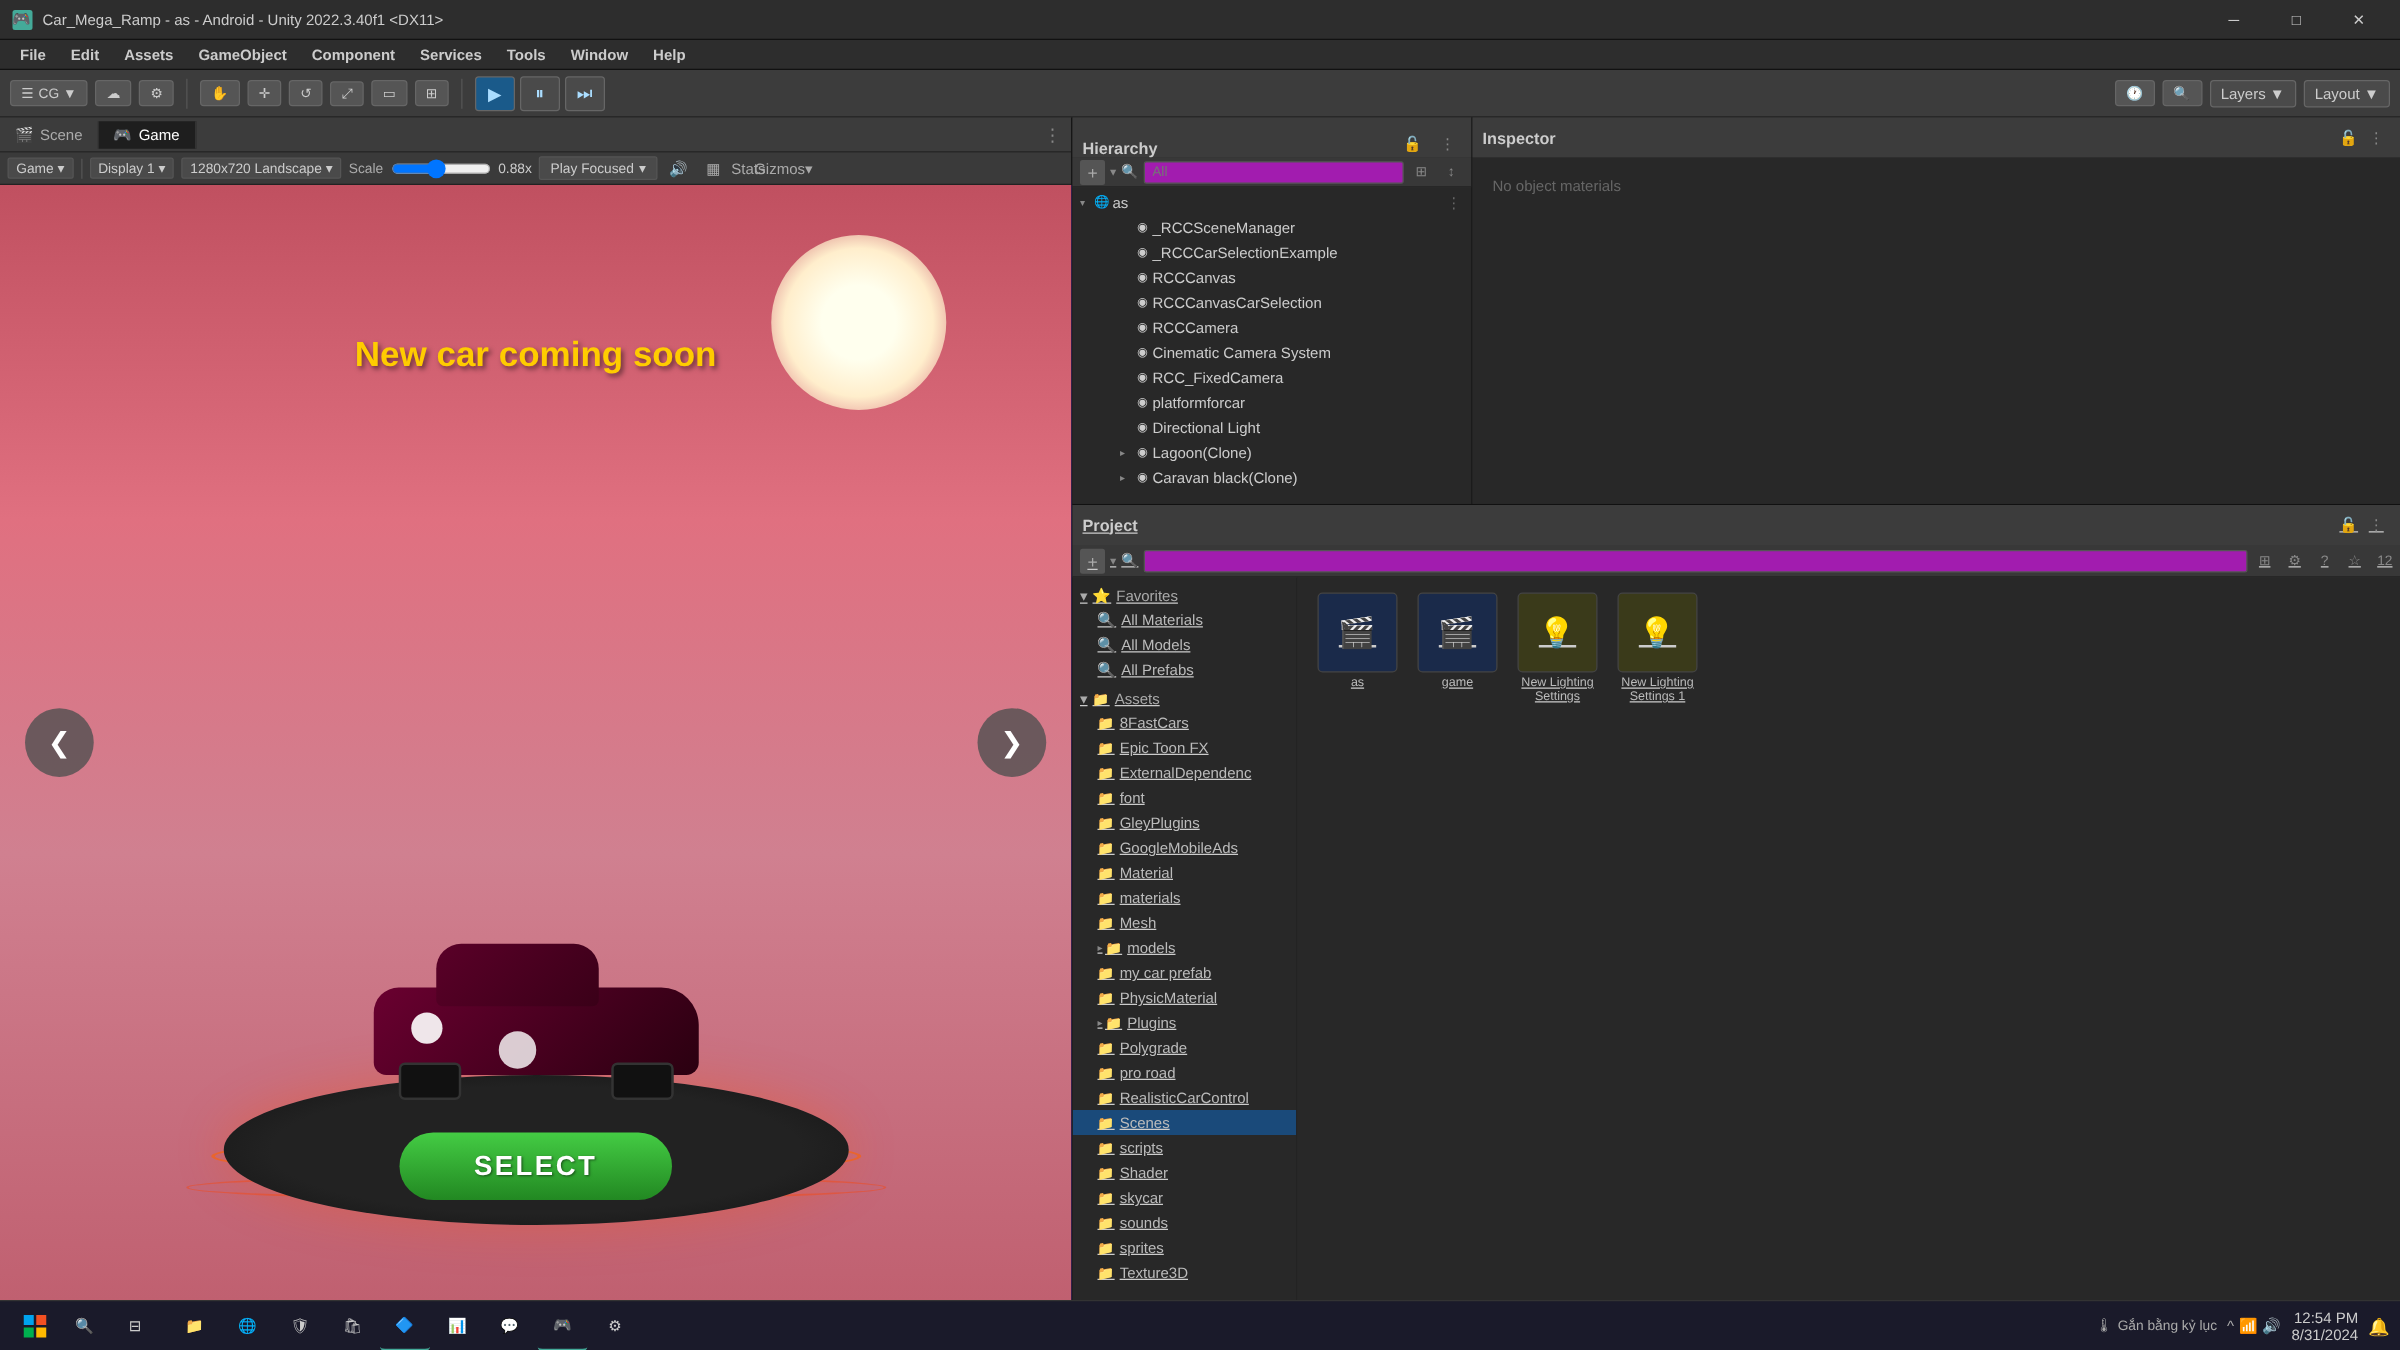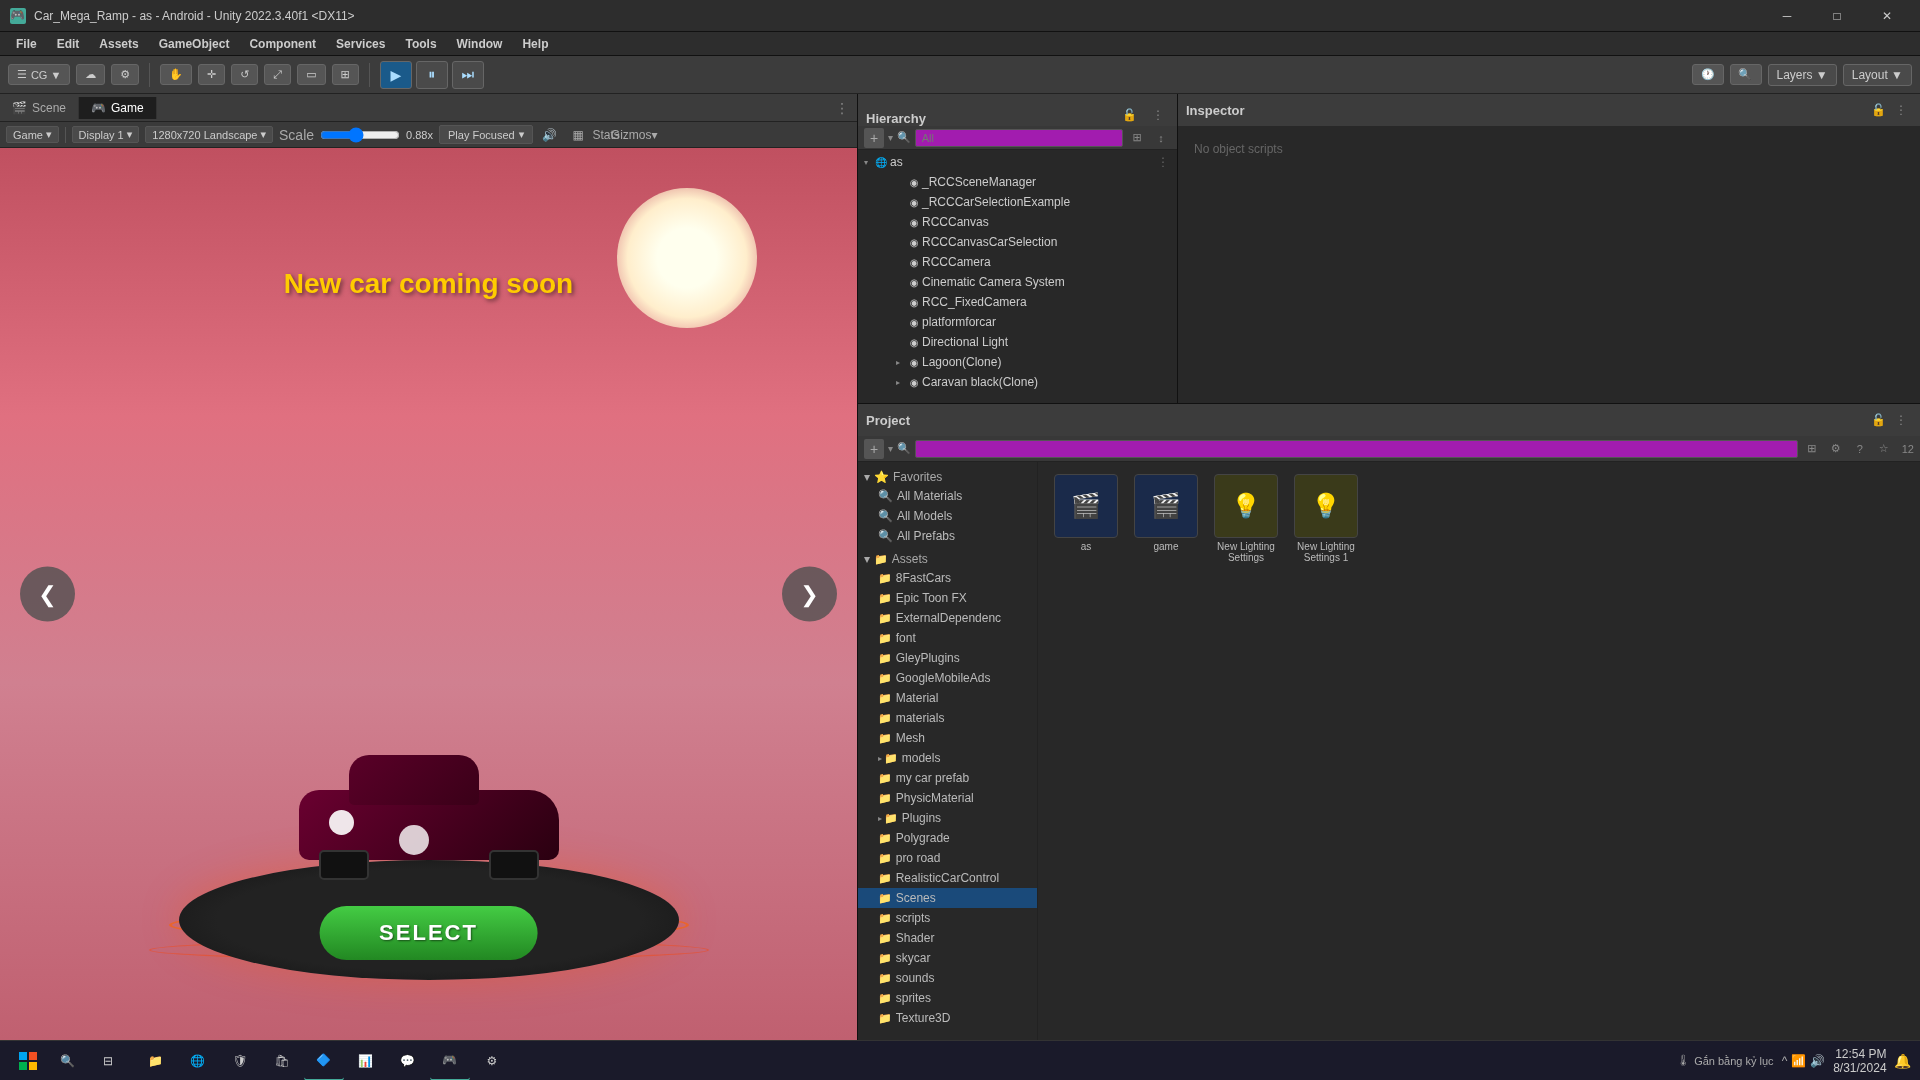--- a/index.html
+++ b/index.html
@@ -76,21 +76,21 @@
     #hierarchy-tree { flex: 1; overflow-y: auto; background: #282828; padding: 2px 0; }
     .tree-item { display: flex; align-items: center; padding: 1px 0; cursor: pointer; height: 20px; }
     .tree-toggle { width: 16px; height: 16px; display: flex; align-items: center; justify-content: center; font-size: 8px; color: #888; }
     .tree-icon { width: 16px; height: 16px; display: flex; align-items: center; justify-content: center; font-size: 10px; }
     .tree-label { font-size: 12px; color: #ccc; }
     .tree-indent-2 { padding-left: 32px; }
     .tree-more-btn { margin-left: auto; padding-right: 8px; font-size: 12px; color: #666; }
     #inspector-header { height: 32px; background: #3c3c3c; display: flex; align-items: center; padding: 0 8px; }
 
     
-    #project-panel { flex: 1; display: flex; flex-direction: column; }
+    #project-panel { flex: 1; display: flex; flex-direction: column; text-decoration: underline; }
     #project-header { height: 32px; background: #3c3c3c; display: flex; align-items: center; padding: 0 8px; }
     #project-toolbar { height: 26px; background: #383838; display: flex; align-items: center; padding: 0 6px; gap: 4px; border-bottom: 1px solid #222; }
     #project-content { flex: 1; display: flex; overflow: hidden; }
     #project-left { width: 180px; background: #282828; border-right: 1px solid #222; overflow-y: auto; padding: 4px 0; }
     #project-right { flex: 1; background: #282828; padding: 4px; overflow-y: auto; }
     .proj-section { padding: 2px 0; }
     .proj-section-header { display: flex; align-items: center; padding: 2px 6px; cursor: pointer; font-size: 12px; color: #aaa; }
     .proj-item { display: flex; align-items: center; padding: 1px 6px; cursor: pointer; font-size: 12px; color: #bbb; height: 20px; }
     .proj-item.selected { background: #1a4a7a; }
     .proj-item-indent { padding-left: 20px; }
@@ -207,21 +207,21 @@
       </div>
       <div class="game-sep"></div>
       <div class="game-dropdown">
         <span>Display 1</span>
         <span>▾</span>
       </div>
       <div class="game-dropdown">
         <span>1280x720 Landscape</span>
         <span>▾</span>
       </div>
-      <span style="font-size:14px;color:#aaa;">Scale</span>
+      <span style="font-size:11px;color:#aaa;">Scale</span>
       <input type="range" min="0" max="2" step="0.01" value="0.88" style="width: 80px;">
       <span style="font-size:11px;color:#ccc;">0.88x</span>
       <div id="play-focused-btn">
         <span>Play Focused</span>
         <span>▾</span>
       </div>
       <div class="game-icon-btn">🔊</div>
       <div class="game-icon-btn">▦</div>
       <div class="game-icon-btn">
         <span>Stats</span>
@@ -357,21 +357,21 @@
       </div>
 
       <div id="inspector-section">
         <div id="inspector-header">
           <span class="panel-title">Inspector</span>
           <div class="panel-icon-btn">🔓</div>
           <div class="panel-icon-btn">⋮</div>
         </div>
         <div style="flex:1;background:#282828;padding:8px;">
 
-          <div style="color:#666;font-size:12px;padding:8px;">No object scripts</div>
+          <div style="color:#666;font-size:12px;padding:8px;">No object materials</div>
         </div>
       </div>
     </div>
 
     <div id="project-panel">
       <div id="project-header">
         <span class="panel-title">Project</span>
         <div class="panel-icon-btn">🔓</div>
         <div class="panel-icon-btn">⋮</div>
       </div>

